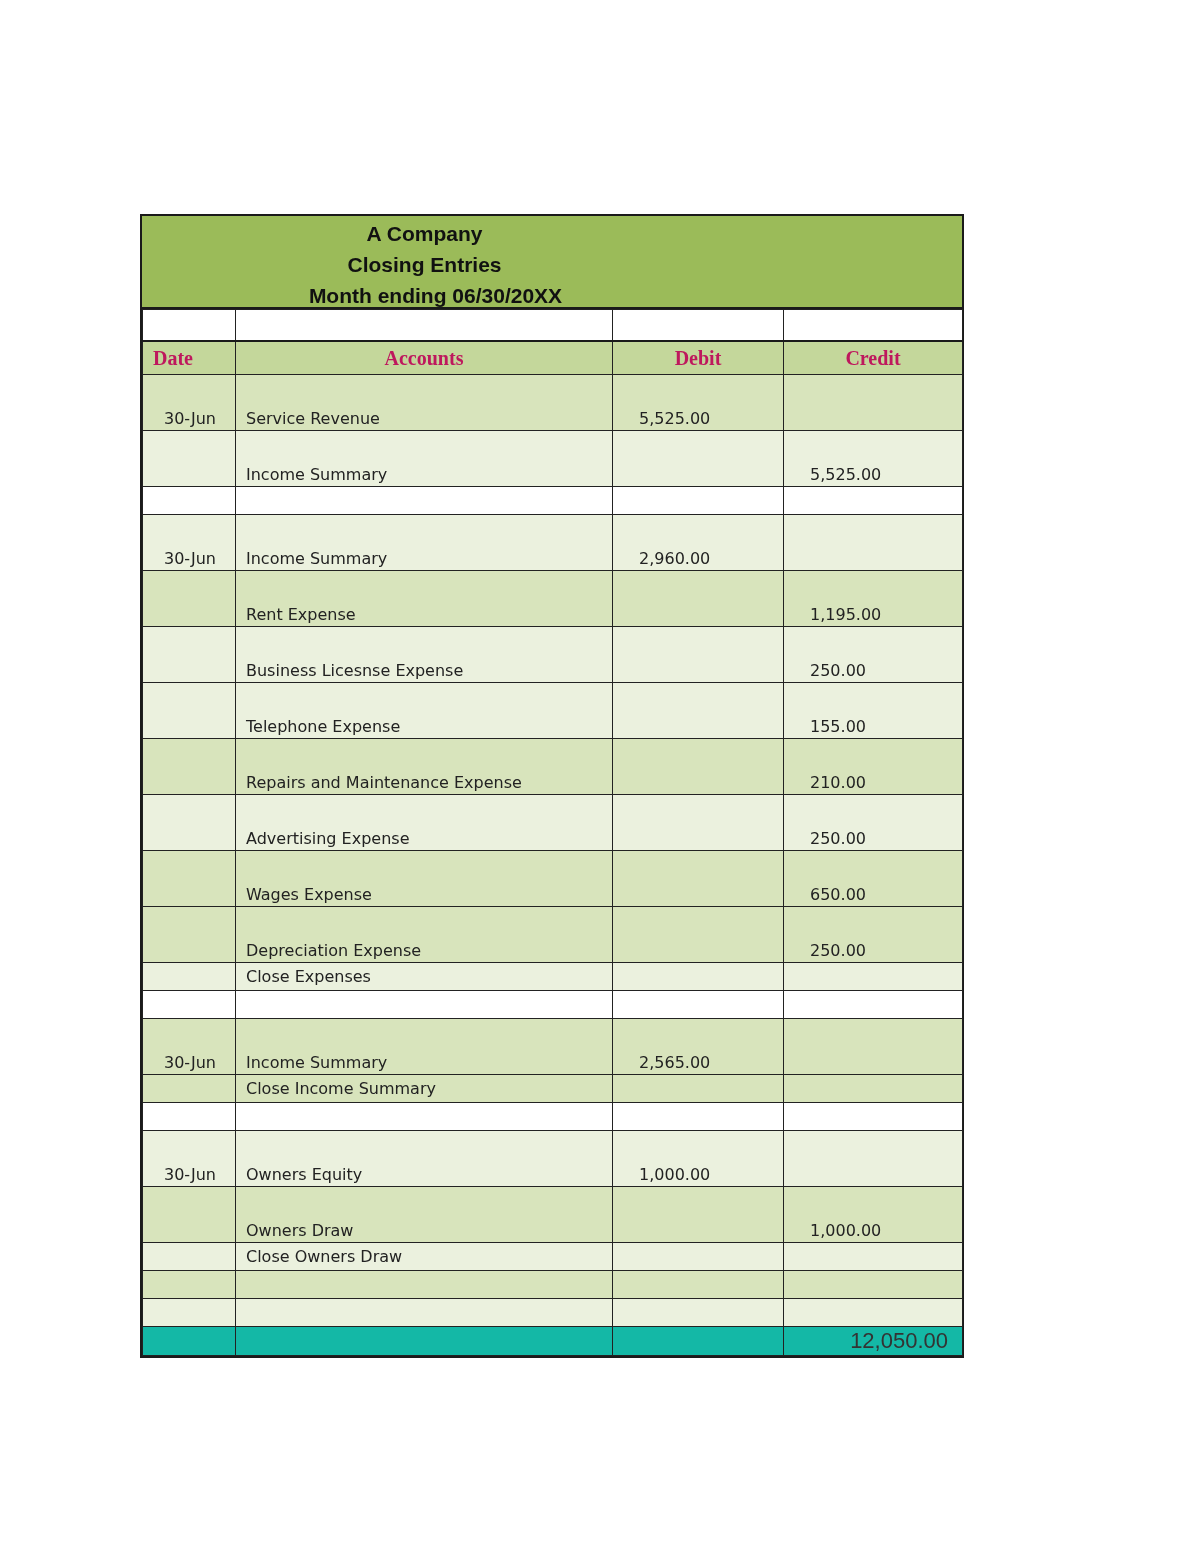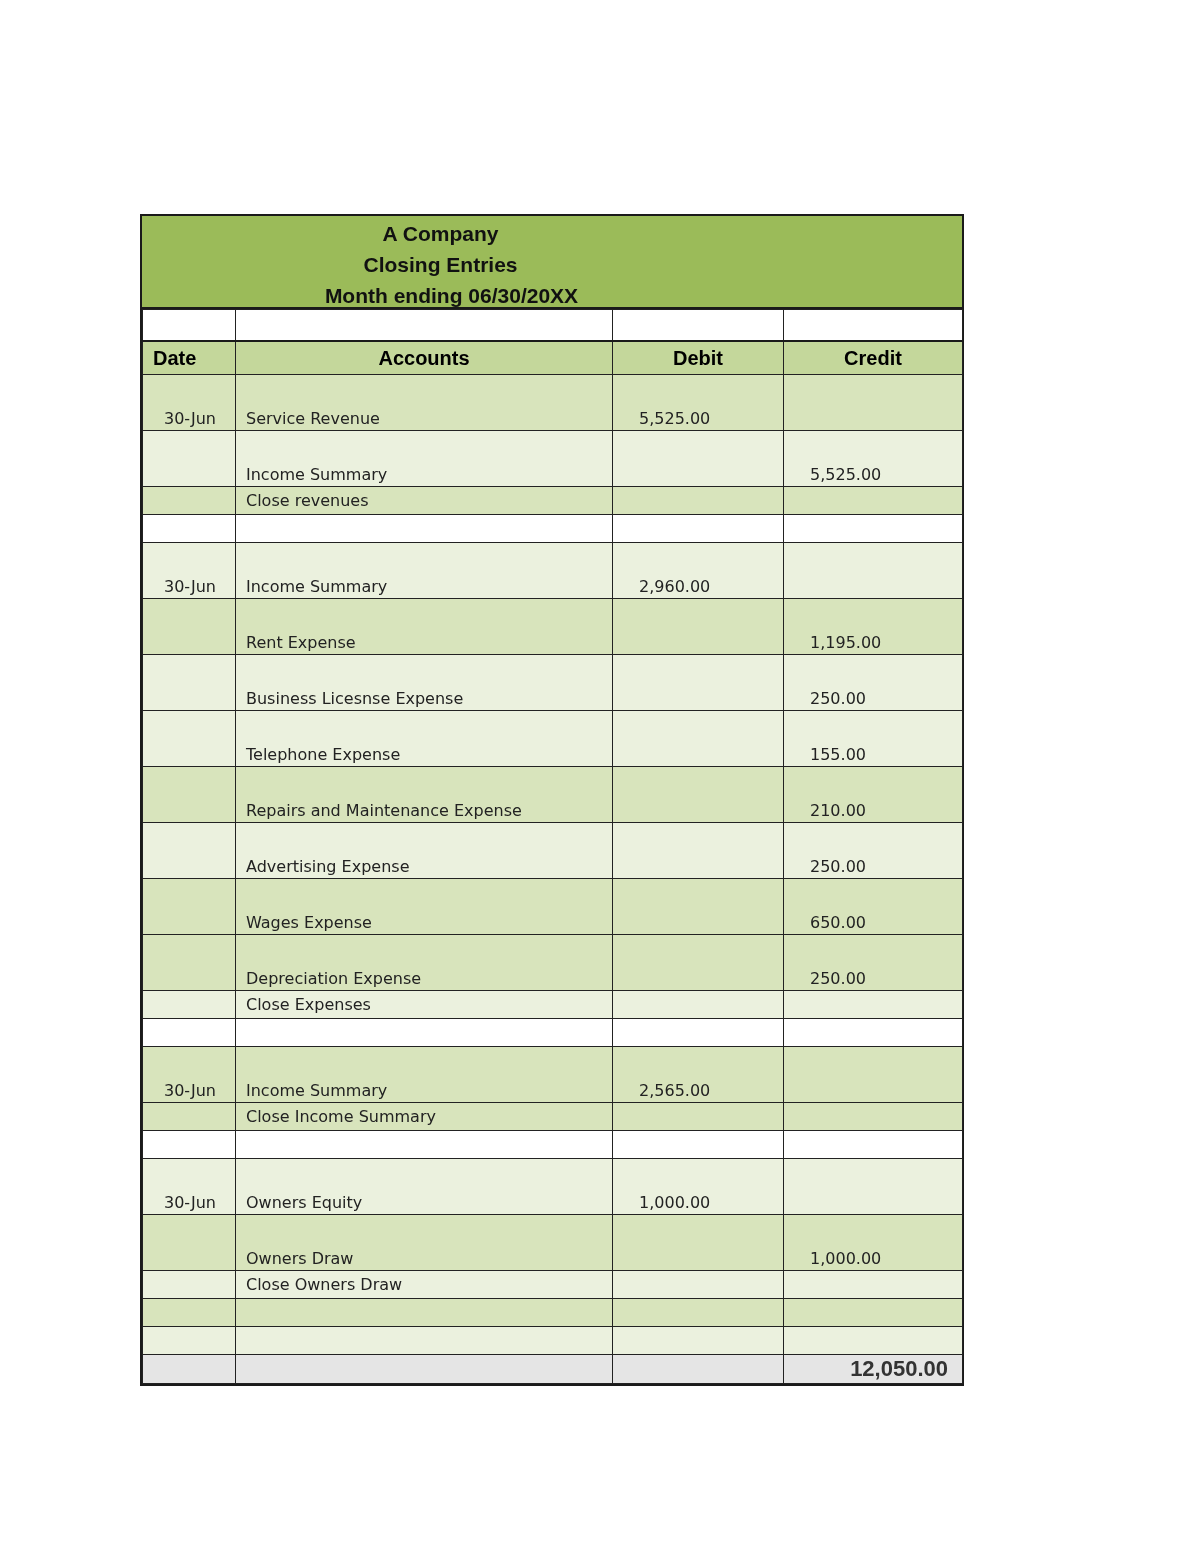--- a/index.html
+++ b/index.html
@@ -6,40 +6,40 @@
   body { width: 1200px; height: 1553px; position: relative; overflow: hidden; }
   .sheet {
     position: absolute; left: 140px; top: 214px; width: 824px;
     border: 2px solid #1a1a1a; box-sizing: border-box;
   }
   .title-block {
     background: #9bbb59; height: 93px; border-bottom: 2px solid #1a1a1a;
     box-sizing: border-box; position: relative;
     font-family: "Liberation Sans", sans-serif; font-weight: bold; font-size: 21px; color: #111;
   }
-  .title-line { position: absolute; left: 16px; width: 565px; text-align: center; }
+  .title-line { position: absolute; left: 0; width: 565px; text-align: center; }
   .t1 { top: 6px; } .t2 { top: 37px; } .t3 { top: 68px; padding-left: 11px; }
   table { border-collapse: collapse; width: 100%; table-layout: fixed;
           font-family: "DejaVu Sans", sans-serif; font-size: 16px; color: #222; }
   col.c-date { width: 93px; } col.c-acct { width: 377px; }
   col.c-debit { width: 171px; } col.c-credit { width: 179px; }
   td { border: 1px solid #222; padding: 0 8px; vertical-align: bottom; white-space: nowrap; overflow: hidden; }
   tr.blank-top td { background: #fff; height: 30px; border-bottom: 2px solid #1a1a1a; }
-  tr.hdr td { background: #c4d79b; height: 32px; font-family: Liberation Sans, sans-serif;
-              font-weight: bold; font-size: 20px; text-align: center; vertical-align: middle; color:#000000;margin-top:28px; }
+  tr.hdr td { background: #c4d79b; height: 32px; font-family: Liberation Serif, serif;
+              font-weight: bold; font-size: 20px; text-align: center; vertical-align: middle; color:#be185d;margin-top:28px; }
   tr.hdr td.hdate { text-align: left; padding-left: 10px; }
   tr.tall td { height: 53px; padding-bottom: 2px; }
   tr.short td { height: 27px; vertical-align: middle; }
   tr.dark td { background: #d8e4bc; }
   tr.light td { background: #ebf1de; }
   tr.white td { background: #ffffff; }
   td.date { text-align: right; padding-right: 19px; font-size: 16px; }
   td.acct { padding-left: 10px; }
   td.num { padding-left: 26px; }
-  tr.total td { height: 28px; background: #e5e5e5; vertical-align: middle; font-weight: bold; }
+  tr.total td { height: 28px; background: #14b8a6; vertical-align: middle; }
   td.total-val { text-align: right; font-family: "Liberation Sans", sans-serif; font-size: 22px; color:#333; padding-right: 14px; }
 </style>
 </head>
 <body>
 
 <div class="sheet">
   <div class="title-block">
     <div class="title-line t1">A Company</div>
     <div class="title-line t2">Closing Entries</div>
     <div class="title-line t3">Month ending 06/30/20XX</div>
@@ -71,26 +71,20 @@
           <td class="acct">Service Revenue</td>
           <td class="num">5,525.00</td>
           <td class="num"></td>
         </tr>
         <tr class="tall light">
           <td class="date"></td>
           <td class="acct">Income Summary</td>
           <td class="num"></td>
           <td class="num">5,525.00</td>
         </tr>
-        <tr class="short dark">
-          <td class="date"></td>
-          <td class="acct">Close revenues</td>
-          <td class="num"></td>
-          <td class="num"></td>
-        </tr>
         <tr class="short white">
           <td class="date"></td>
           <td class="acct"></td>
           <td class="num"></td>
           <td class="num"></td>
         </tr>
         <tr class="tall light">
           <td class="date">30-Jun</td>
           <td class="acct">Income Summary</td>
           <td class="num">2,960.00</td>

